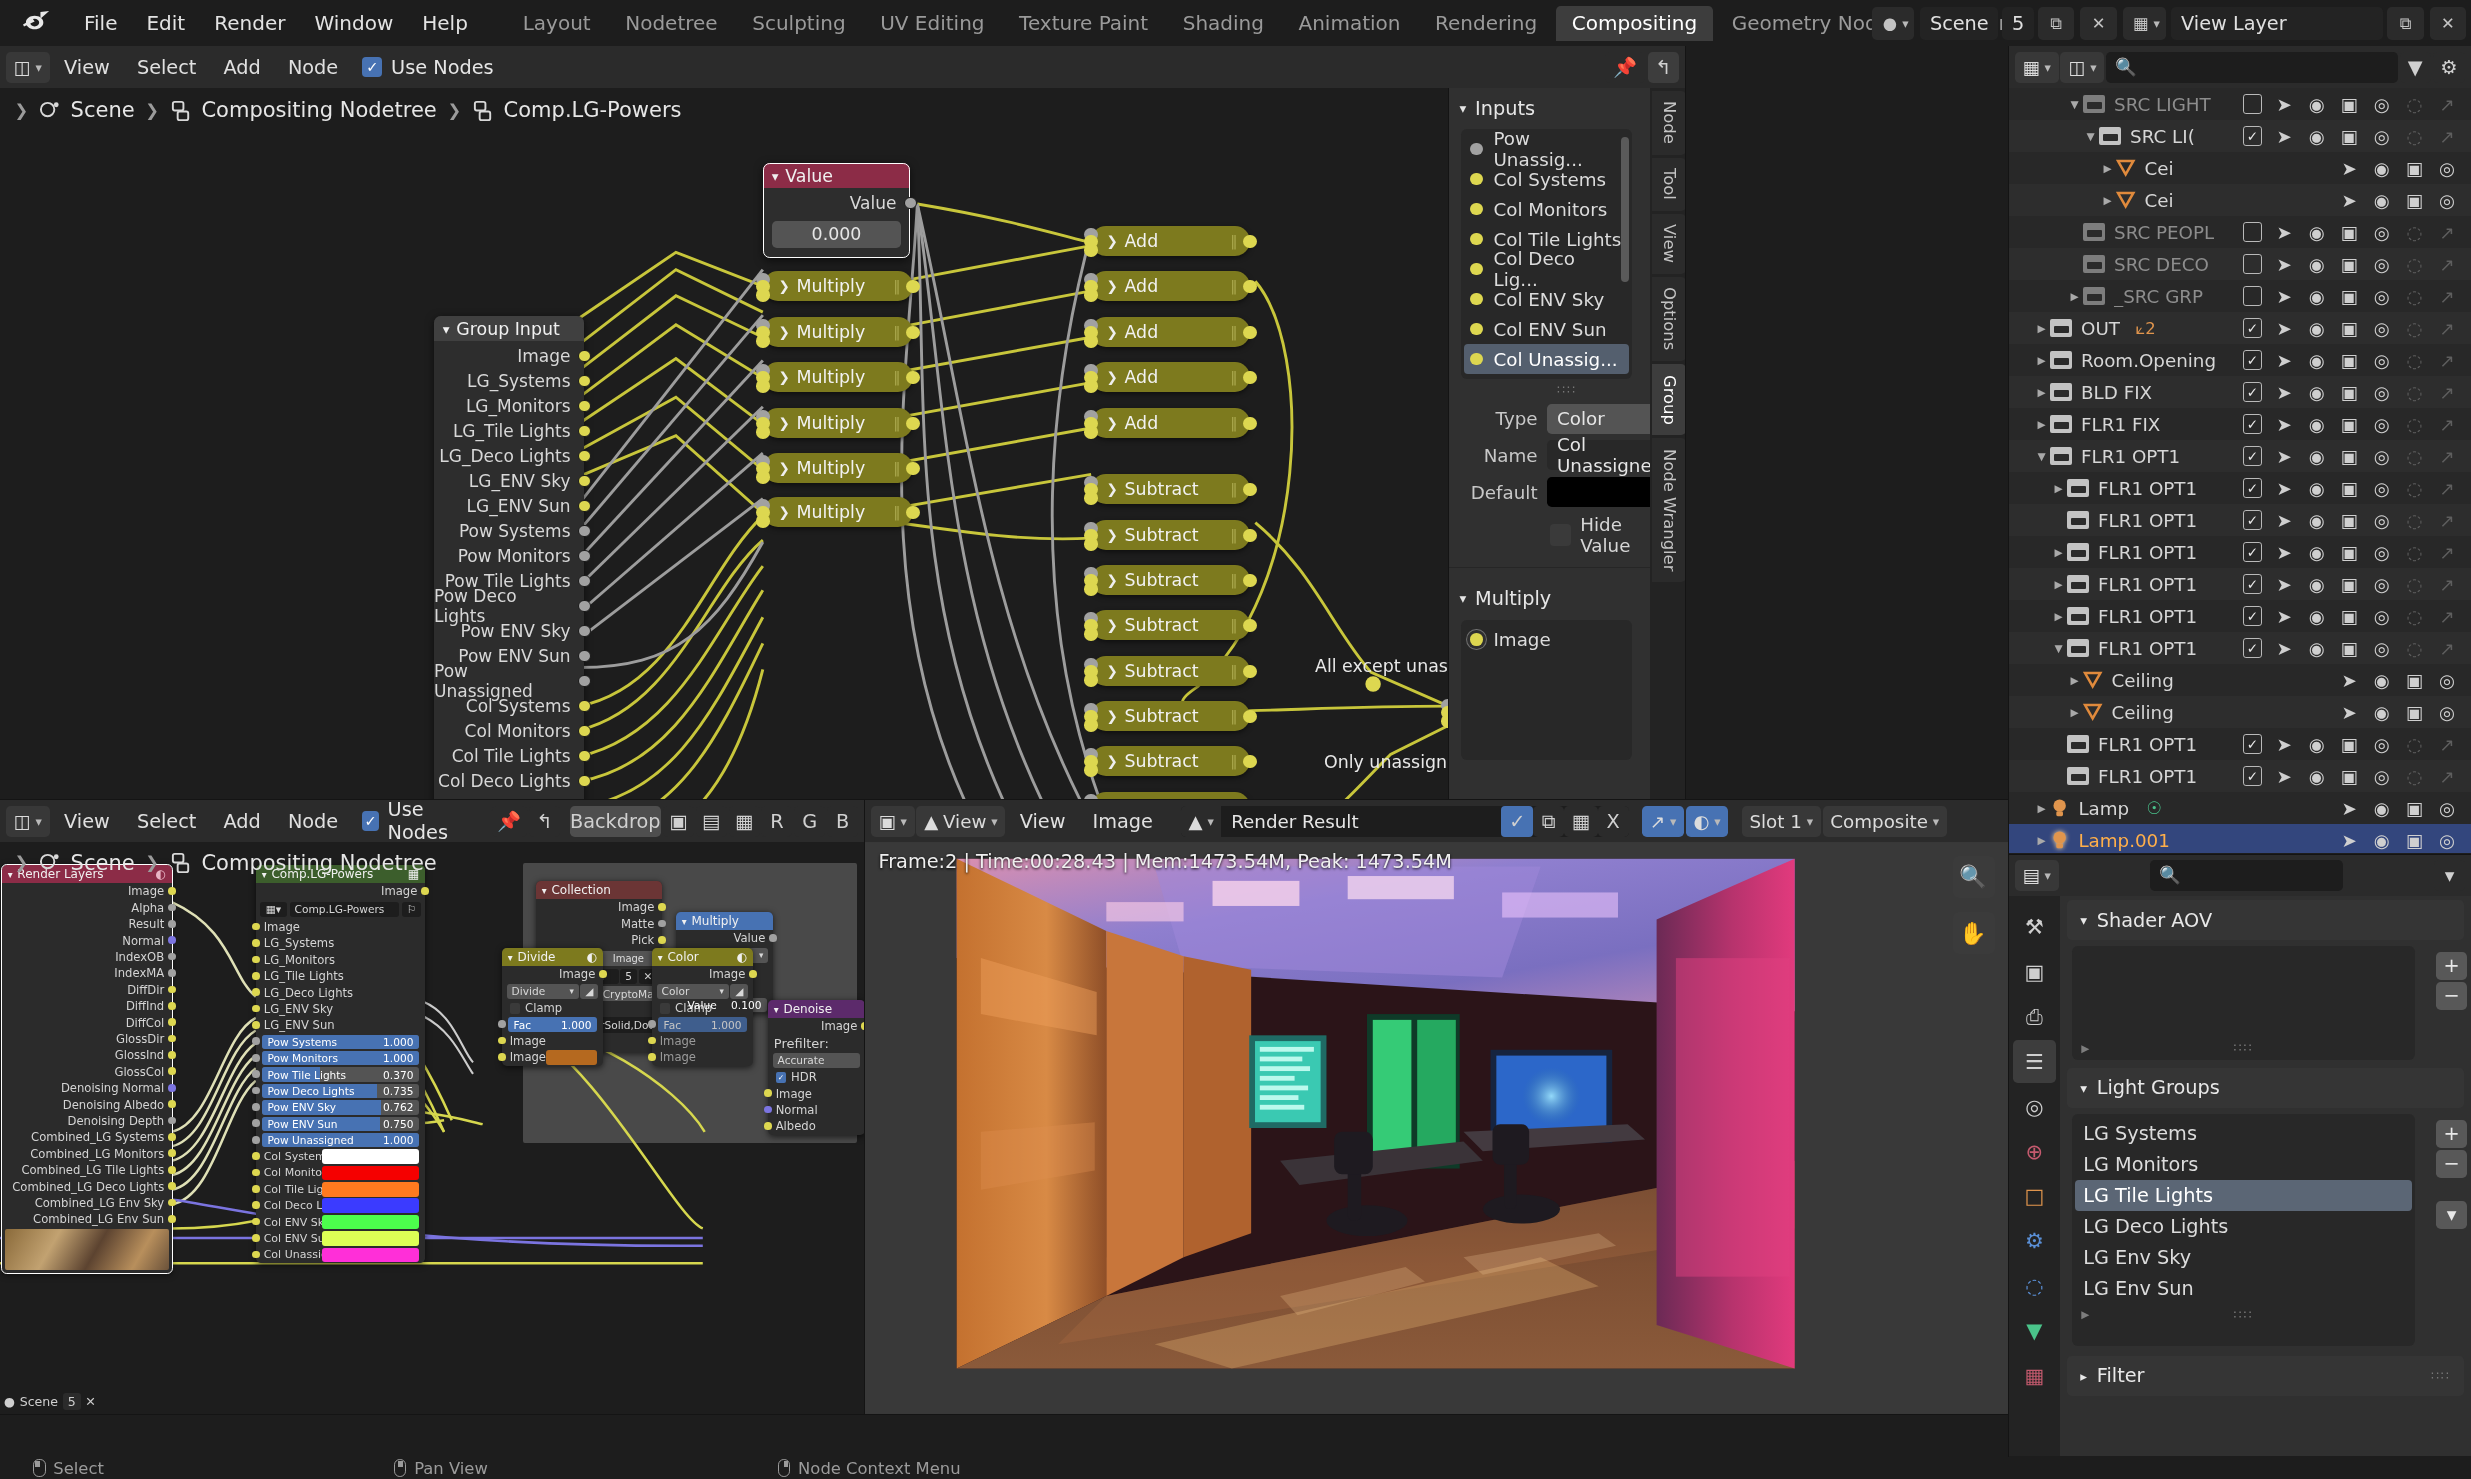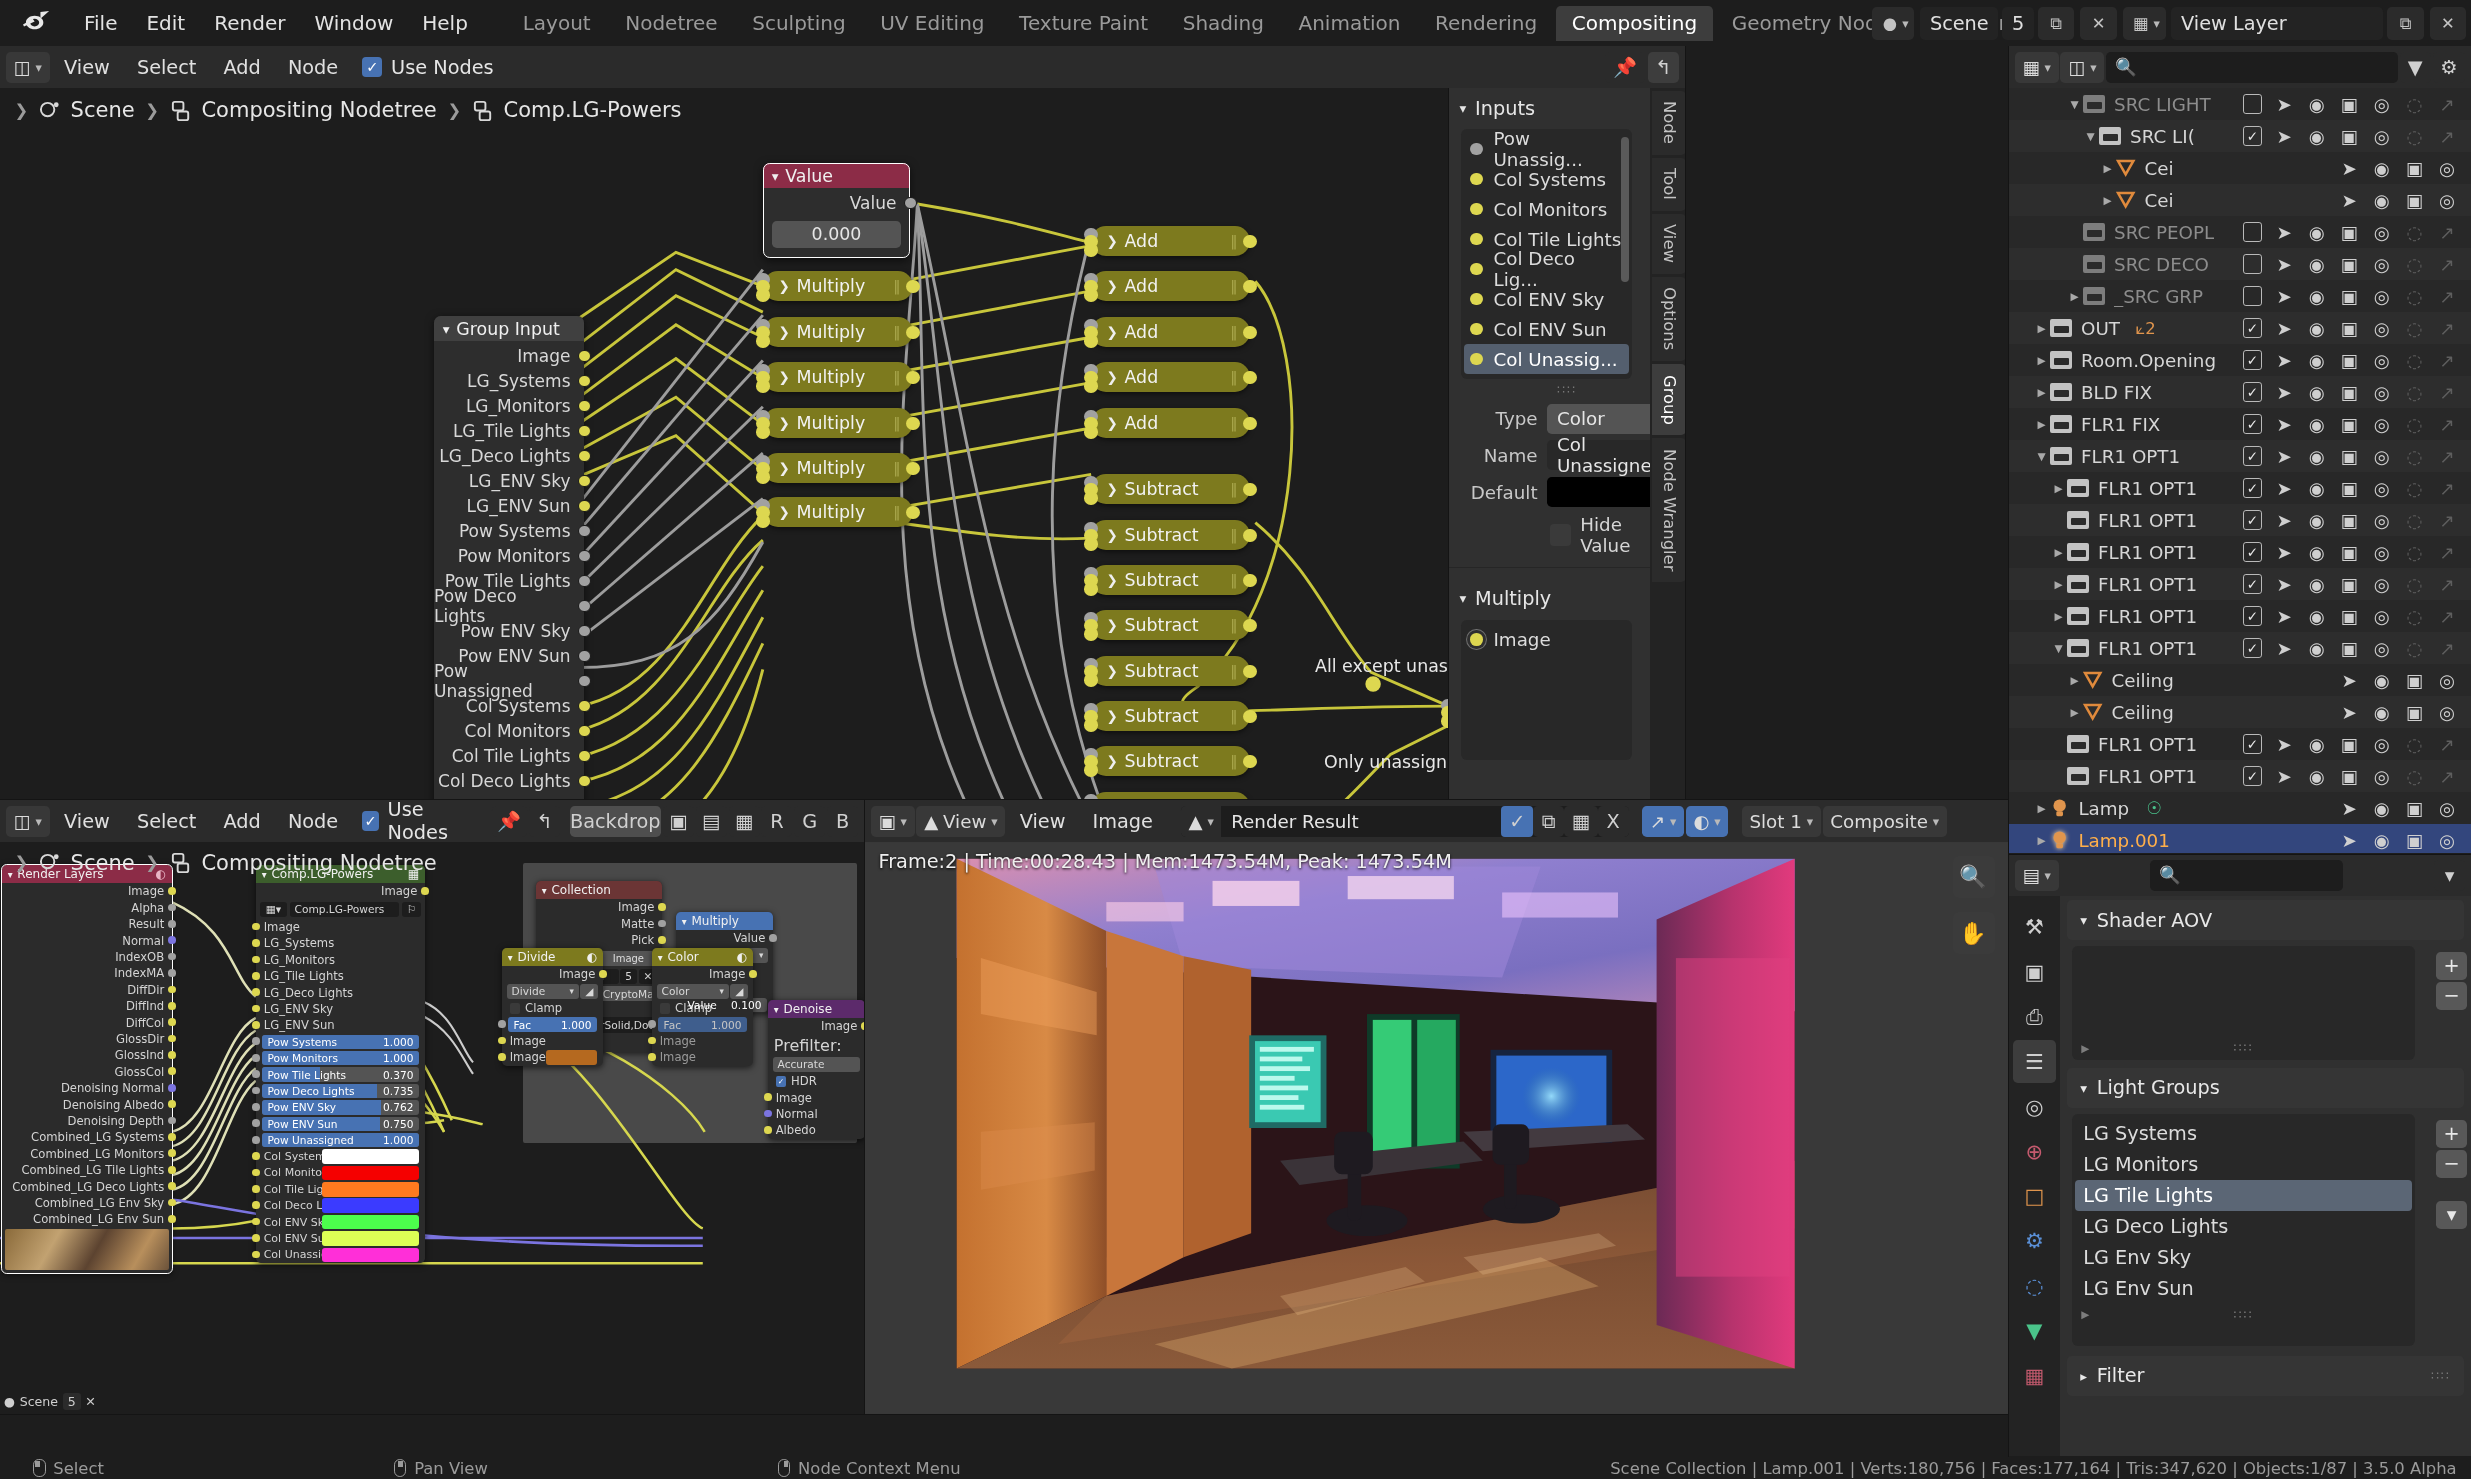--- a/index.html
+++ b/index.html
@@ -1582,21 +1582,21 @@
 
     <div class="n2" id="den-node" style="left:768px; top:158px; width:97px;">
       <div class="n2-hdr" style="background:#5c2a6b">
         <span style="font-size:9.7px">▾</span>
         <span>Denoise</span>
       </div>
       <div class="n2row right">
         <span>Image</span>
         <span class="s2 o" style="background:#ddd750"></span>
         </div>
-      <div style="font-size:16px;color:#d4d4d4;padding:1px 5.8px">Prefilter:</div>
+      <div style="font-size:13px;color:#d4d4d4;padding:1px 5.8px">Prefilter:</div>
       <div class="f2" style="background:#545454">Accurate</div>
       <div class="n2row">
         <span style="width:10.6px;height:10.6px;background:#4772b3;border-radius:1.9px;margin-right:4.8px;color:#fff;font-size:7.7px;display:inline-flex;align-items:center;justify-content:center">✓</span>
         <span>HDR</span>
         </div>
       <div class="n2row">
         <span class="s2 i" style="background:#ddd750"></span>
         <span>Image</span>
         </div>
       <div class="n2row">
@@ -1890,21 +1890,20 @@
       </span>
     <span>Pan View</span>
   </div>
   <div style="width:290px"></div>
   <div class="sb-item">
     <span class="mouse-ico r">
         <i></i>
       </span>
     <span>Node Context Menu</span>
   </div>
-  <div id="sb-right">Scene Collection | Lamp.001 | Verts:180,756 | Faces:177,164 | Tris:347,620 | Objects:1/87 | 3.5.0 Alpha</div>
 </div>
 
 <div class="sep-v" style="left:2008px; top:46px; height:1411px;"></div>
 <div class="sep-v" style="left:1685px; top:46px; height:753px;"></div>
 <div class="sep-v" style="left:864px; top:800px; height:615px;"></div>
 <div class="sep-h" style="left:0; top:799px; width:2008px;"></div>
 <div class="sep-h" style="left:2009px; top:854px; width:462px;"></div>
 <div class="sep-h" style="left:0; top:1414px; width:2008px;"></div>
 
 

